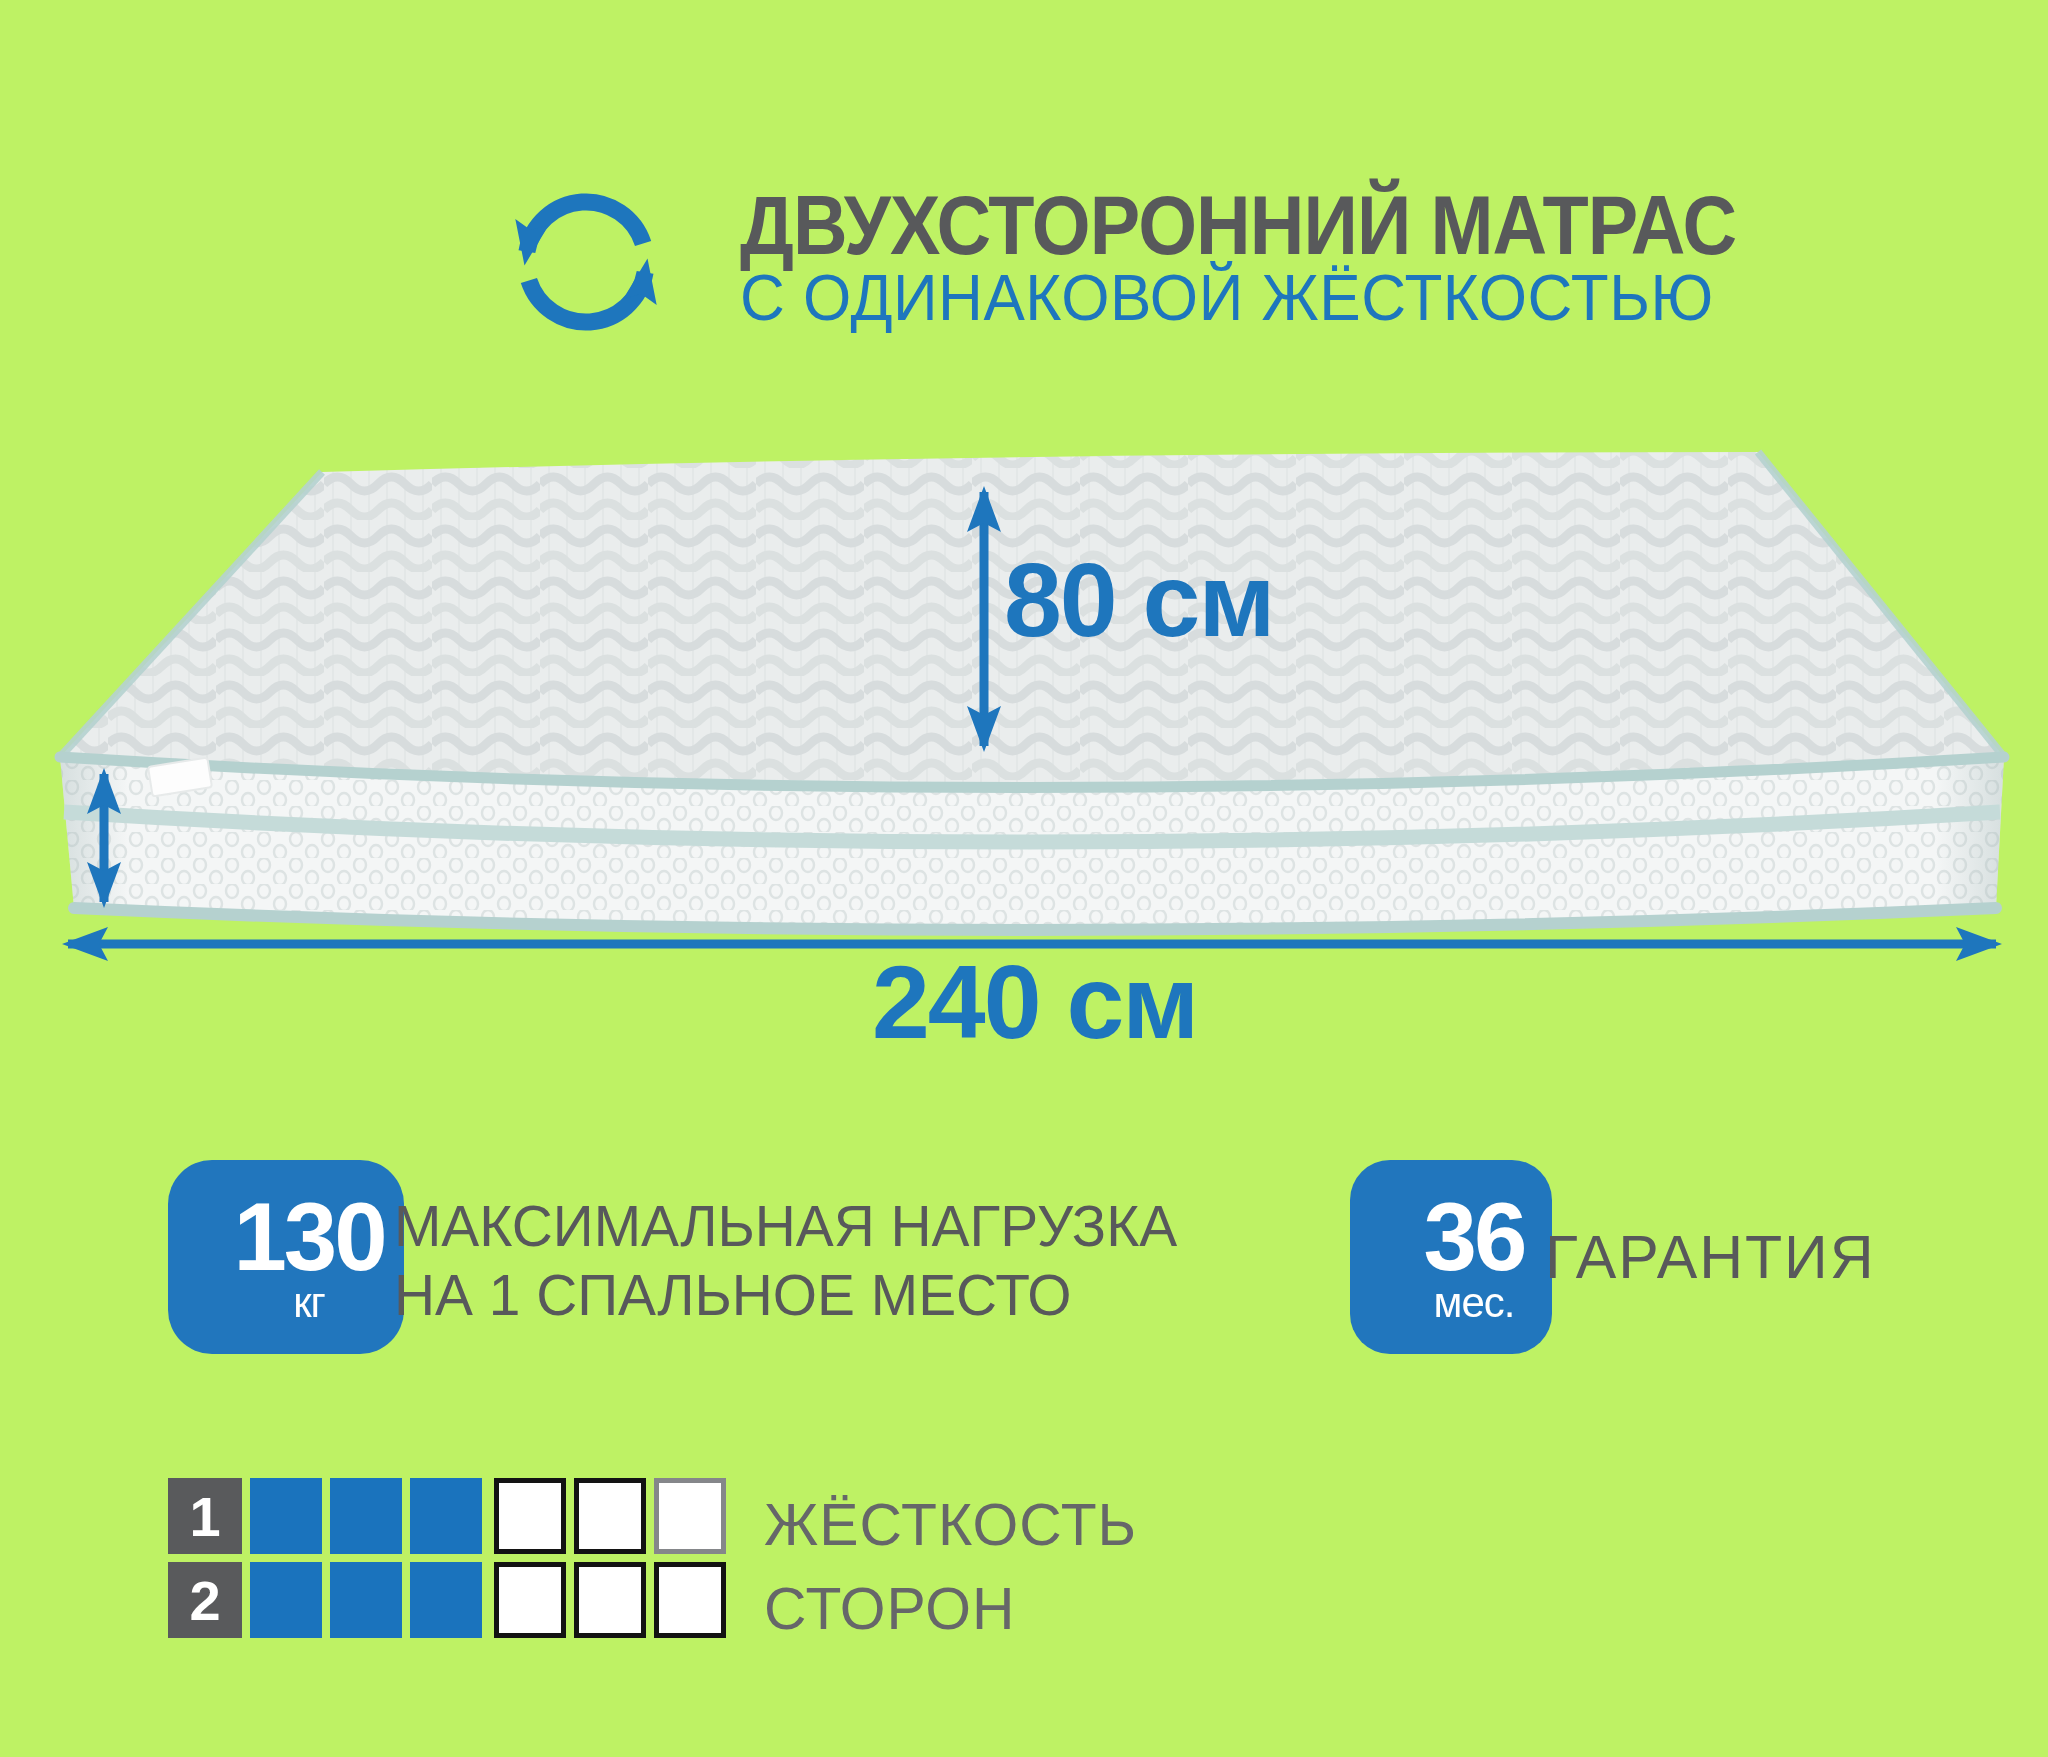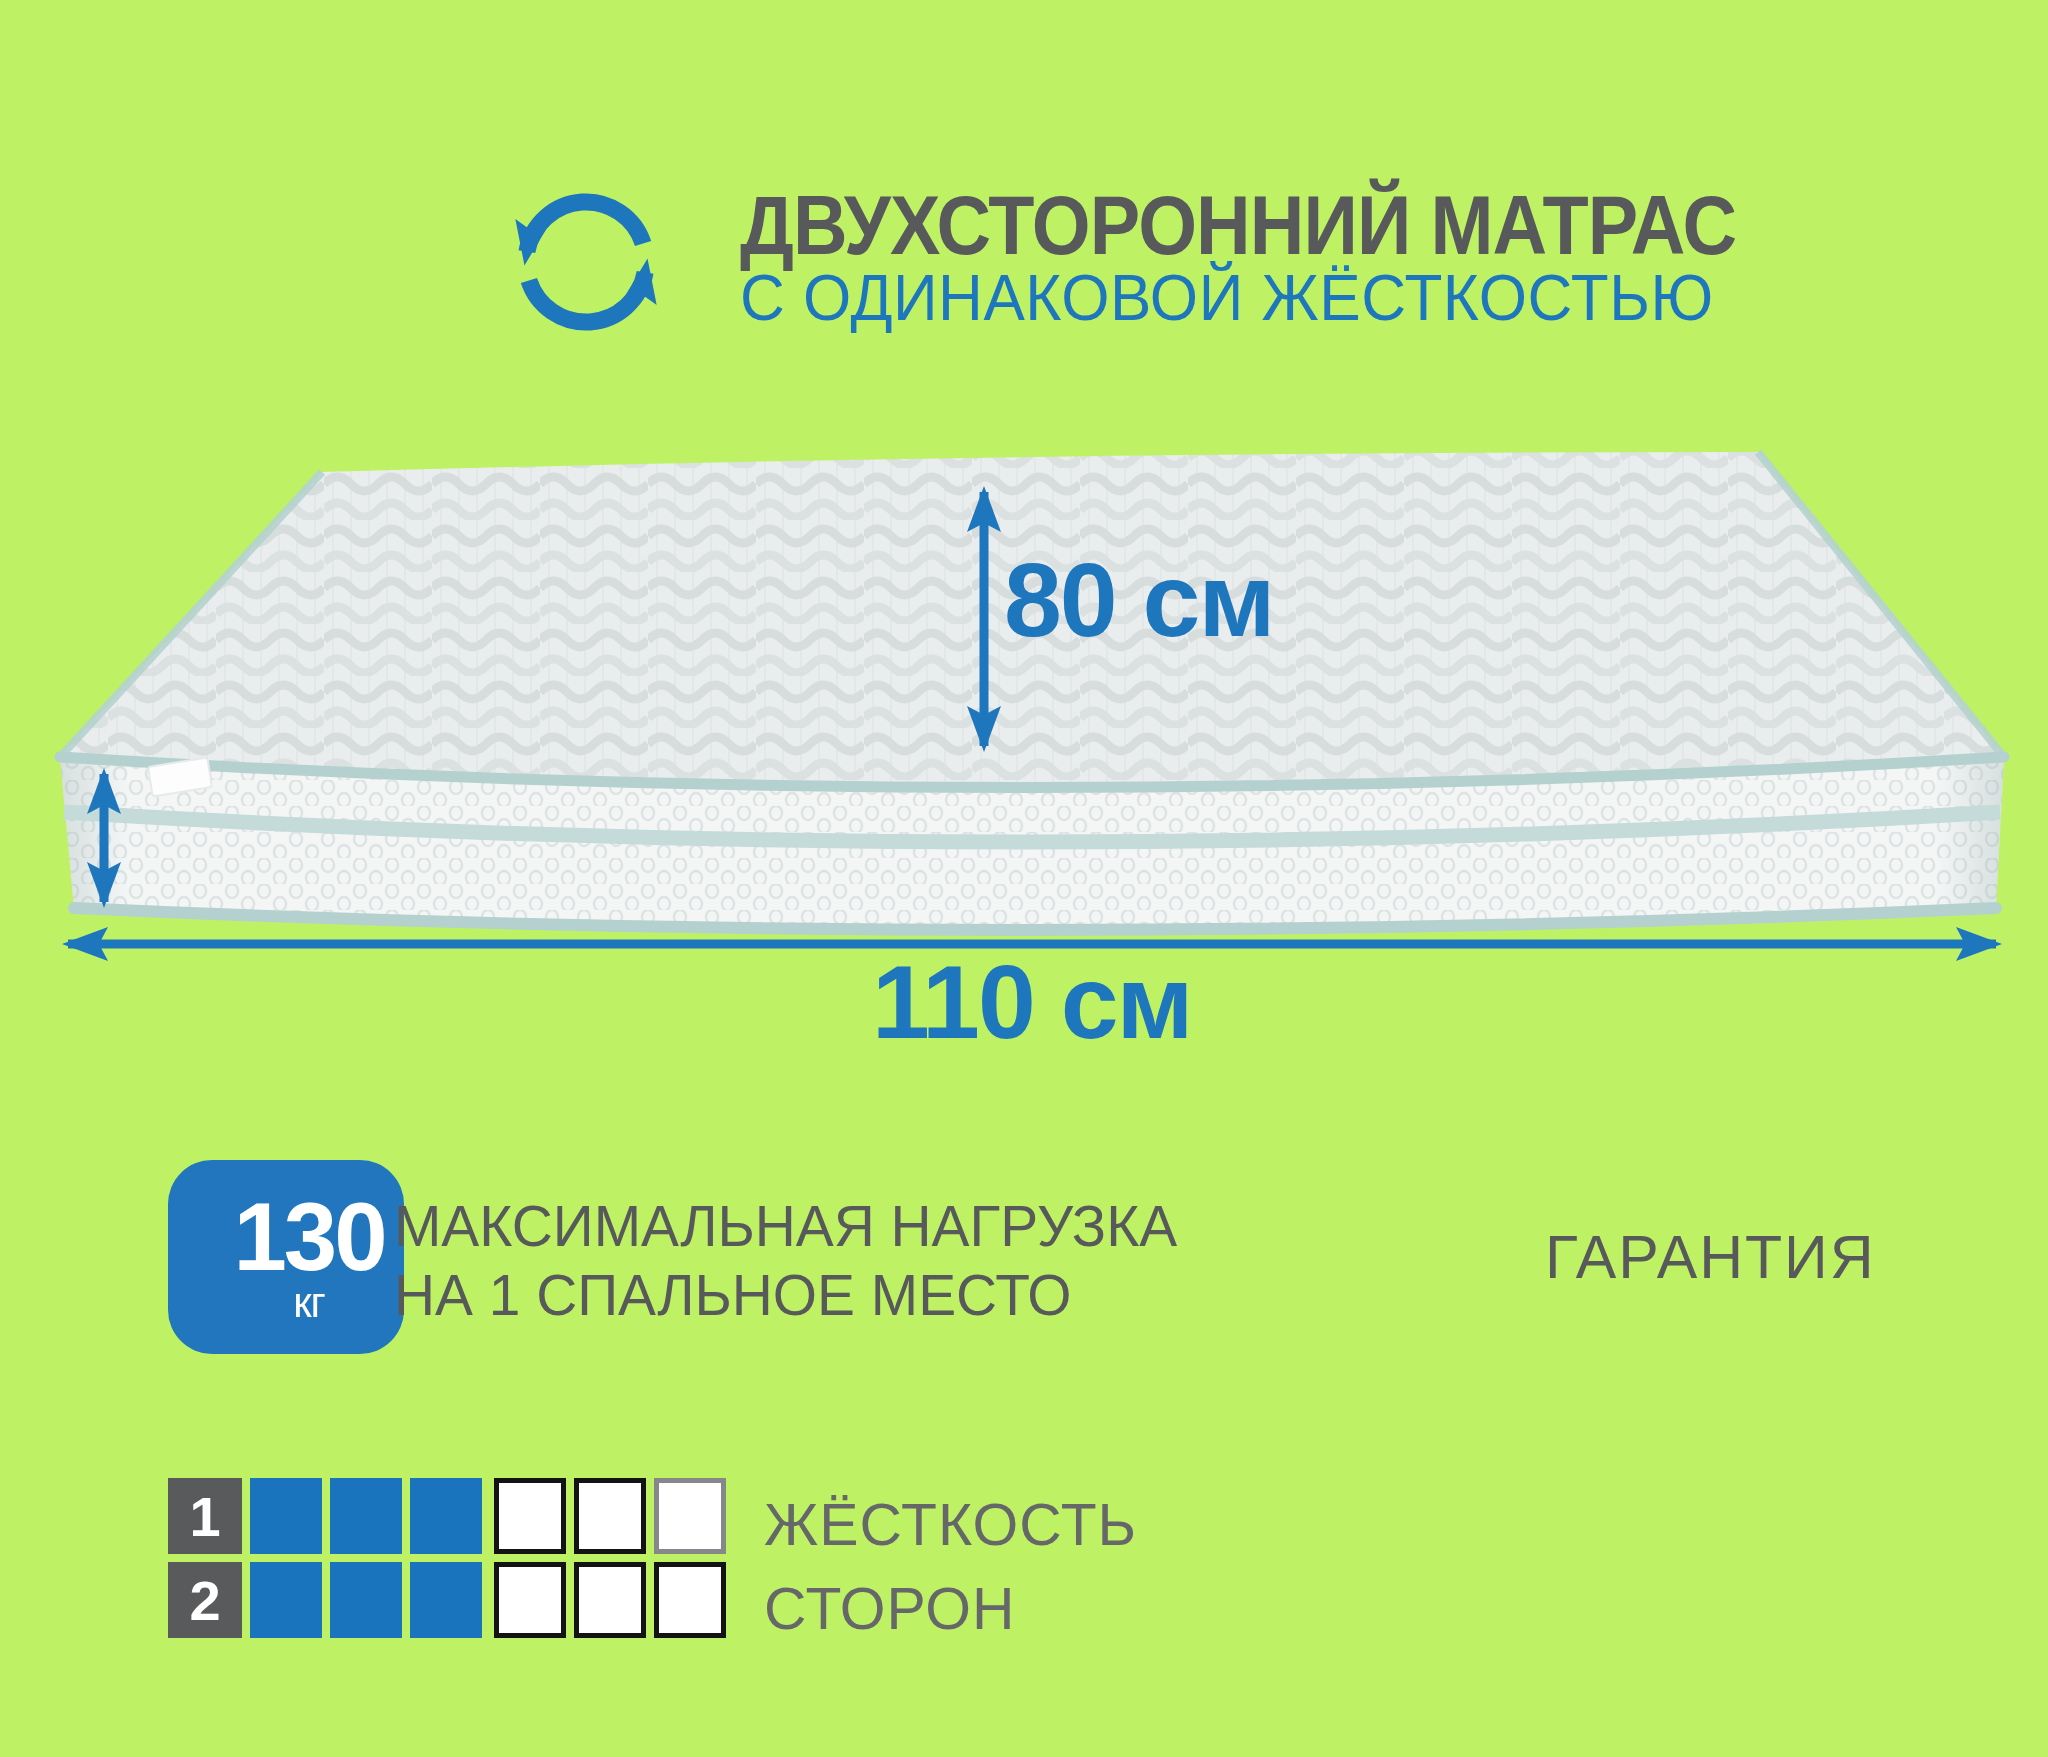--- a/index.html
+++ b/index.html
@@ -125,31 +125,35 @@
     <g stroke="#1e76bd" stroke-width="17" fill="none">
       <path d="M145.1 63.5 A60 60 0 0 0 28.9 71.6" marker-end="url(#rothead)"></path>
       <path d="M30.9 100.5 A60 60 0 0 0 147.1 92.4" marker-end="url(#rothead)"></path>
     </g>
   </svg>
 
   <div class="abs title">ДВУХСТОРОННИЙ МАТРАС</div>
   <div class="abs subtitle">С ОДИНАКОВОЙ ЖЁСТКОСТЬЮ</div>
 
   <div class="abs dim dim-80">80 см</div>
-  <div class="abs dim dim-190">110 см</div>
+  <div class="abs dim dim-190">240 см</div>
 
   <div class="abs badge badge-load">
     <div class="badge-num">130</div>
     <div class="badge-unit">кг</div>
   </div>
   <div class="abs gray-text load-text">
     <div>МАКСИМАЛЬНАЯ НАГРУЗКА</div>
     <div>НА 1 СПАЛЬНОЕ МЕСТО</div>
   </div>
 
+  <div class="abs badge badge-warranty">
+    <div class="badge-num">36</div>
+    <div class="badge-unit">мес.</div>
+  </div>
   <div class="abs gray-text warranty-text">ГАРАНТИЯ</div>
 
   <div class="abs firm">
     <div class="firm-row">
       <div class="side-num">1</div>
       <div class="cells">
           <div class="cell filled"></div>
           <div class="cell filled"></div>
           <div class="cell filled"></div>
           <div class="cell empty"></div>

